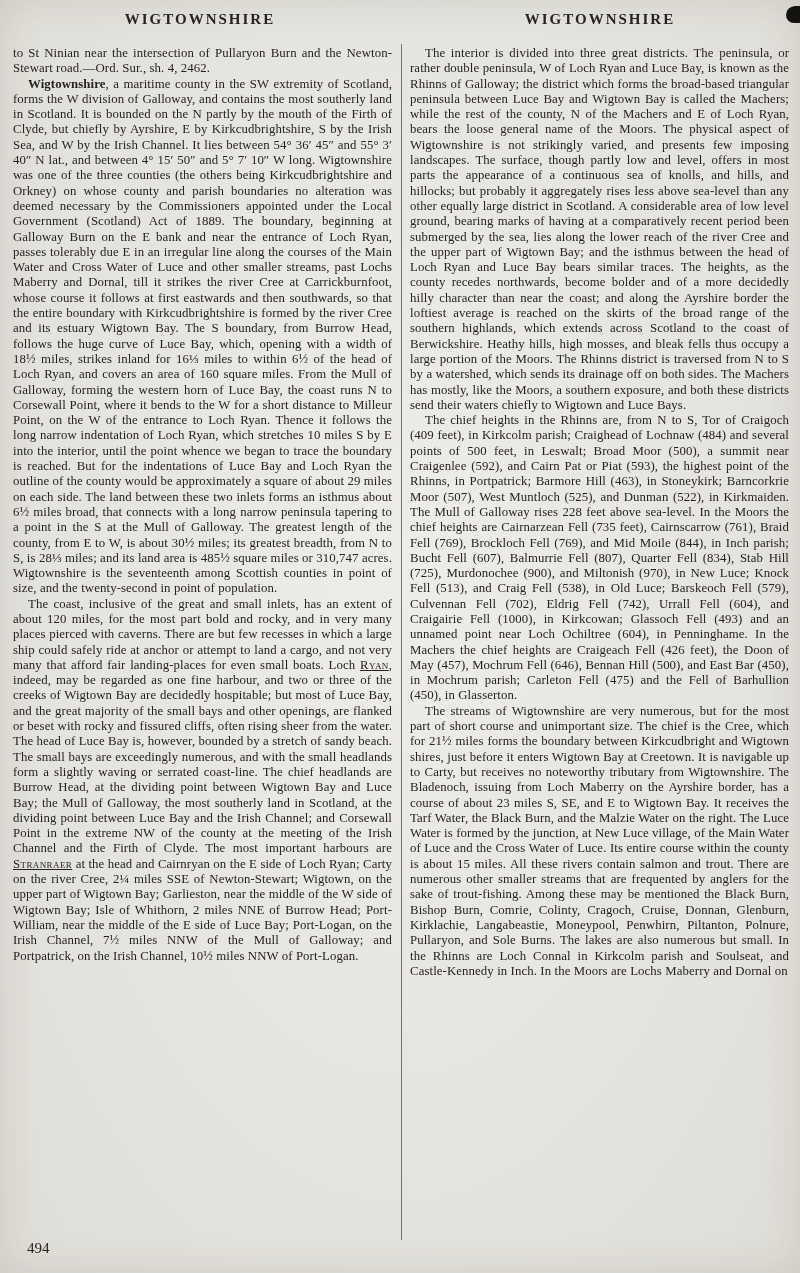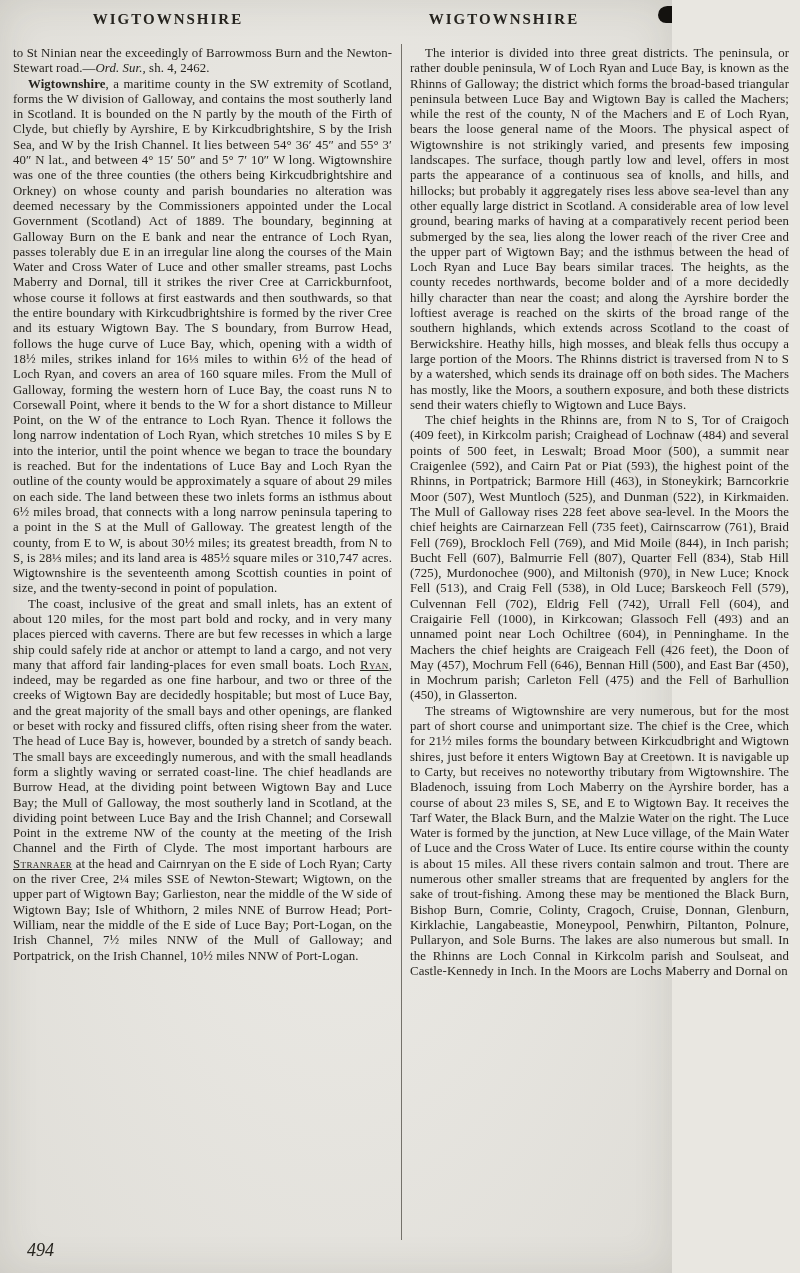--- a/index.html
+++ b/index.html
@@ -11,21 +11,21 @@
   html, body { margin: 0; padding: 0; }
   body {
     width: 800px; height: 1273px;
     background: var(--paper);
     font-family: "Liberation Serif", "DejaVu Serif", serif;
     color: var(--ink);
     overflow: hidden;
   }
   .page {
     position: relative;
-    width: 672px; height: 1273px;
+    width: 800px; height: 1273px;
     background:
       radial-gradient(ellipse at 50% 45%, rgba(255,255,255,0.25), rgba(0,0,0,0.04) 95%),
       var(--paper);
     box-shadow: inset 0 0 40px rgba(60,55,45,0.12);
   }
   .headers {
     position: absolute; top: 11px; left: 0;
     width: 100%;
     display: flex;
   }
@@ -55,27 +55,26 @@
     height: 100%;
     overflow: hidden;
     text-align: justify;
     font-size: 12.8px;
     line-height: 15.3px;
     letter-spacing: 0.1px;
   }
   .para { margin: 0; }
   .para.indent { text-indent: 15px; }
   .bold { font-weight: bold; }
-  .italic { font-style: italic; }
+  .italic { }
   .smallcaps { font-variant: small-caps; letter-spacing: 0.4px; text-decoration: underline; }
   .page-number {
     position: absolute;
     left: 27px; top: 1240px;
-    font-size: 18px;
-    font-style: italic;
+    font-size: 15px;
   }
   .scan-artifact {
     position: absolute;
     right: 0; top: 6px;
     width: 14px; height: 17px;
     background: var(--artifact);
     border-radius: 70% 0 0 60% / 55% 0 0 50%;
   }
 </style>
 </head>
@@ -86,21 +85,21 @@
 
   <header class="headers">
     <div class="col-header">WIGTOWNSHIRE</div>
     <div class="col-header">WIGTOWNSHIRE</div>
   </header>
 
   <div class="column-divider"></div>
 
   <main class="columns">
     <section class="column">
-        <p class="para"><span>to St Ninian near the exceedingly of Barrowmoss Burn and the Newton-Stewart road.—</span><span class="italic">Ord. Sur.,</span><span> sh. 4, 2462.</span></p>
+        <p class="para"><span>to St Ninian near the intersection of Pullaryon Burn and the Newton-Stewart road.—</span><span class="italic">Ord. Sur.,</span><span> sh. 4, 2462.</span></p>
         <p class="para indent"><span class="bold">Wigtownshire</span><span>, a maritime county in the SW extremity of Scotland, forms the W division of Galloway, and contains the most southerly land in Scotland.  It is bounded on the N partly by the mouth of the Firth of Clyde, but chiefly by Ayrshire, E by Kirkcudbrightshire, S by the Irish Sea, and W by the Irish Channel.  It lies between 54° 36′ 45″ and 55° 3′ 40″ N lat., and between 4° 15′ 50″ and 5° 7′ 10″ W long.  Wigtownshire was one of the three counties (the others being Kirkcudbrightshire and Orkney) on whose county and parish boundaries no alteration was deemed necessary by the Commissioners appointed under the Local Government (Scotland) Act of 1889.  The boundary, beginning at Galloway Burn on the E bank and near the entrance of Loch Ryan, passes tolerably due E in an irregular line along the courses of the Main Water and Cross Water of Luce and other smaller streams, past Lochs Maberry and Dornal, till it strikes the river Cree at Carrickburnfoot, whose course it follows at first eastwards and then southwards, so that the entire boundary with Kirkcudbrightshire is formed by the river Cree and its estuary Wigtown Bay.  The S boundary, from Burrow Head, follows the huge curve of Luce Bay, which, opening with a width of 18½ miles, strikes inland for 16⅓ miles to within 6½ of the head of Loch Ryan, and covers an area of 160 square miles.  From the Mull of Galloway, forming the western horn of Luce Bay, the coast runs N to Corsewall Point, where it bends to the W for a short distance to Milleur Point, on the W of the entrance to Loch Ryan.  Thence it follows the long narrow indentation of Loch Ryan, which stretches 10 miles S by E into the interior, until the point whence we began to trace the boundary is reached.  But for the indentations of Luce Bay and Loch Ryan the outline of the county would be approximately a square of about 29 miles on each side.  The land between these two inlets forms an isthmus about 6½ miles broad, that connects with a long narrow peninsula tapering to a point in the S at the Mull of Galloway.  The greatest length of the county, from E to W, is about 30½ miles; its greatest breadth, from N to S, is 28⅓ miles; and its land area is 485½ square miles or 310,747 acres.  Wigtownshire is the seventeenth among Scottish counties in point of size, and the twenty-second in point of population.</span></p>
         <p class="para indent"><span>The coast, inclusive of the great and small inlets, has an extent of about 120 miles, for the most part bold and rocky, and in very many places pierced with caverns.  There are but few recesses in which a large ship could safely ride at anchor or attempt to land a cargo, and not very many that afford fair landing-places for even small boats.  Loch </span><span class="smallcaps">Ryan</span><span>, indeed, may be regarded as one fine harbour, and two or three of the creeks of Wigtown Bay are decidedly hospitable; but most of Luce Bay, and the great majority of the small bays and other openings, are flanked or beset with rocky and fissured cliffs, often rising sheer from the water.  The head of Luce Bay is, however, bounded by a stretch of sandy beach.  The small bays are exceedingly numerous, and with the small headlands form a slightly waving or serrated coast-line.  The chief headlands are Burrow Head, at the dividing point between Wigtown Bay and Luce Bay; the Mull of Galloway, the most southerly land in Scotland, at the dividing point between Luce Bay and the Irish Channel; and Corsewall Point in the extreme NW of the county at the meeting of the Irish Channel and the Firth of Clyde.  The most important harbours are </span><span class="smallcaps">Stranraer</span><span> at the head and Cairnryan on the E side of Loch Ryan; Carty on the river Cree, 2¼ miles SSE of Newton-Stewart; Wigtown, on the upper part of Wigtown Bay; Garlieston, near the middle of the W side of Wigtown Bay; Isle of Whithorn, 2 miles NNE of Burrow Head; Port-William, near the middle of the E side of Luce Bay; Port-Logan, on the Irish Channel, 7½ miles NNW of the Mull of Galloway; and Portpatrick, on the Irish Channel, 10½ miles NNW of Port-Logan.</span></p>
       </section>
     <section class="column">
         <p class="para indent"><span>The interior is divided into three great districts.  The peninsula, or rather double peninsula, W of Loch Ryan and Luce Bay, is known as the Rhinns of Galloway; the district which forms the broad-based triangular peninsula between Luce Bay and Wigtown Bay is called the Machers; while the rest of the county, N of the Machers and E of Loch Ryan, bears the loose general name of the Moors.  The physical aspect of Wigtownshire is not strikingly varied, and presents few imposing landscapes.  The surface, though partly low and level, offers in most parts the appearance of a continuous sea of knolls, and hills, and hillocks; but probably it aggregately rises less above sea-level than any other equally large district in Scotland.  A considerable area of low level ground, bearing marks of having at a comparatively recent period been submerged by the sea, lies along the lower reach of the river Cree and the upper part of Wigtown Bay; and the isthmus between the head of Loch Ryan and Luce Bay bears similar traces.  The heights, as the county recedes northwards, become bolder and of a more decidedly hilly character than near the coast; and along the Ayrshire border the loftiest average is reached on the skirts of the broad range of the southern highlands, which extends across Scotland to the coast of Berwickshire.  Heathy hills, high mosses, and bleak fells thus occupy a large portion of the Moors.  The Rhinns district is traversed from N to S by a watershed, which sends its drainage off on both sides.  The Machers has mostly, like the Moors, a southern exposure, and both these districts send their waters chiefly to Wigtown and Luce Bays.</span></p>
         <p class="para indent"><span>The chief heights in the Rhinns are, from N to S, Tor of Craigoch (409 feet), in Kirkcolm parish; Craighead of Lochnaw (484) and several points of 500 feet, in Leswalt; Broad Moor (500), a summit near Craigenlee (592), and Cairn Pat or Piat (593), the highest point of the Rhinns, in Portpatrick; Barmore Hill (463), in Stoneykirk; Barncorkrie Moor (507), West Muntloch (525), and Dunman (522), in Kirkmaiden.  The Mull of Galloway rises 228 feet above sea-level.  In the Moors the chief heights are Cairnarzean Fell (735 feet), Cairnscarrow (761), Braid Fell (769), Brockloch Fell (769), and Mid Moile (844), in Inch parish; Bucht Fell (607), Balmurrie Fell (807), Quarter Fell (834), Stab Hill (725), Murdonochee (900), and Miltonish (970), in New Luce; Knock Fell (513), and Craig Fell (538), in Old Luce; Barskeoch Fell (579), Culvennan Fell (702), Eldrig Fell (742), Urrall Fell (604), and Craigairie Fell (1000), in Kirkcowan; Glassoch Fell (493) and an unnamed point near Loch Ochiltree (604), in Penninghame.  In the Machers the chief heights are Craigeach Fell (426 feet), the Doon of May (457), Mochrum Fell (646), Bennan Hill (500), and East Bar (450), in Mochrum parish; Carleton Fell (475) and the Fell of Barhullion (450), in Glasserton.</span></p>
         <p class="para indent"><span>The streams of Wigtownshire are very numerous, but for the most part of short course and unimportant size.  The chief is the Cree, which for 21½ miles forms the boundary between Kirkcudbright and Wigtown shires, just before it enters Wigtown Bay at Creetown.  It is navigable up to Carty, but receives no noteworthy tributary from Wigtownshire.  The Bladenoch, issuing from Loch Maberry on the Ayrshire border, has a course of about 23 miles S, SE, and E to Wigtown Bay.  It receives the Tarf Water, the Black Burn, and the Malzie Water on the right.  The Luce Water is formed by the junction, at New Luce village, of the Main Water of Luce and the Cross Water of Luce.  Its entire course within the county is about 15 miles.  All these rivers contain salmon and trout.  There are numerous other smaller streams that are frequented by anglers for the sake of trout-fishing.  Among these may be mentioned the Black Burn, Bishop Burn, Comrie, Colinty, Cragoch, Cruise, Donnan, Glenburn, Kirklachie, Langabeastie, Moneypool, Penwhirn, Piltanton, Polnure, Pullaryon, and Sole Burns.  The lakes are also numerous but small.  In the Rhinns are Loch Connal in Kirkcolm parish and Soulseat, and Castle-Kennedy in Inch.  In the Moors are Lochs Maberry and Dornal on</span></p>
       </section>
   </main>
 

